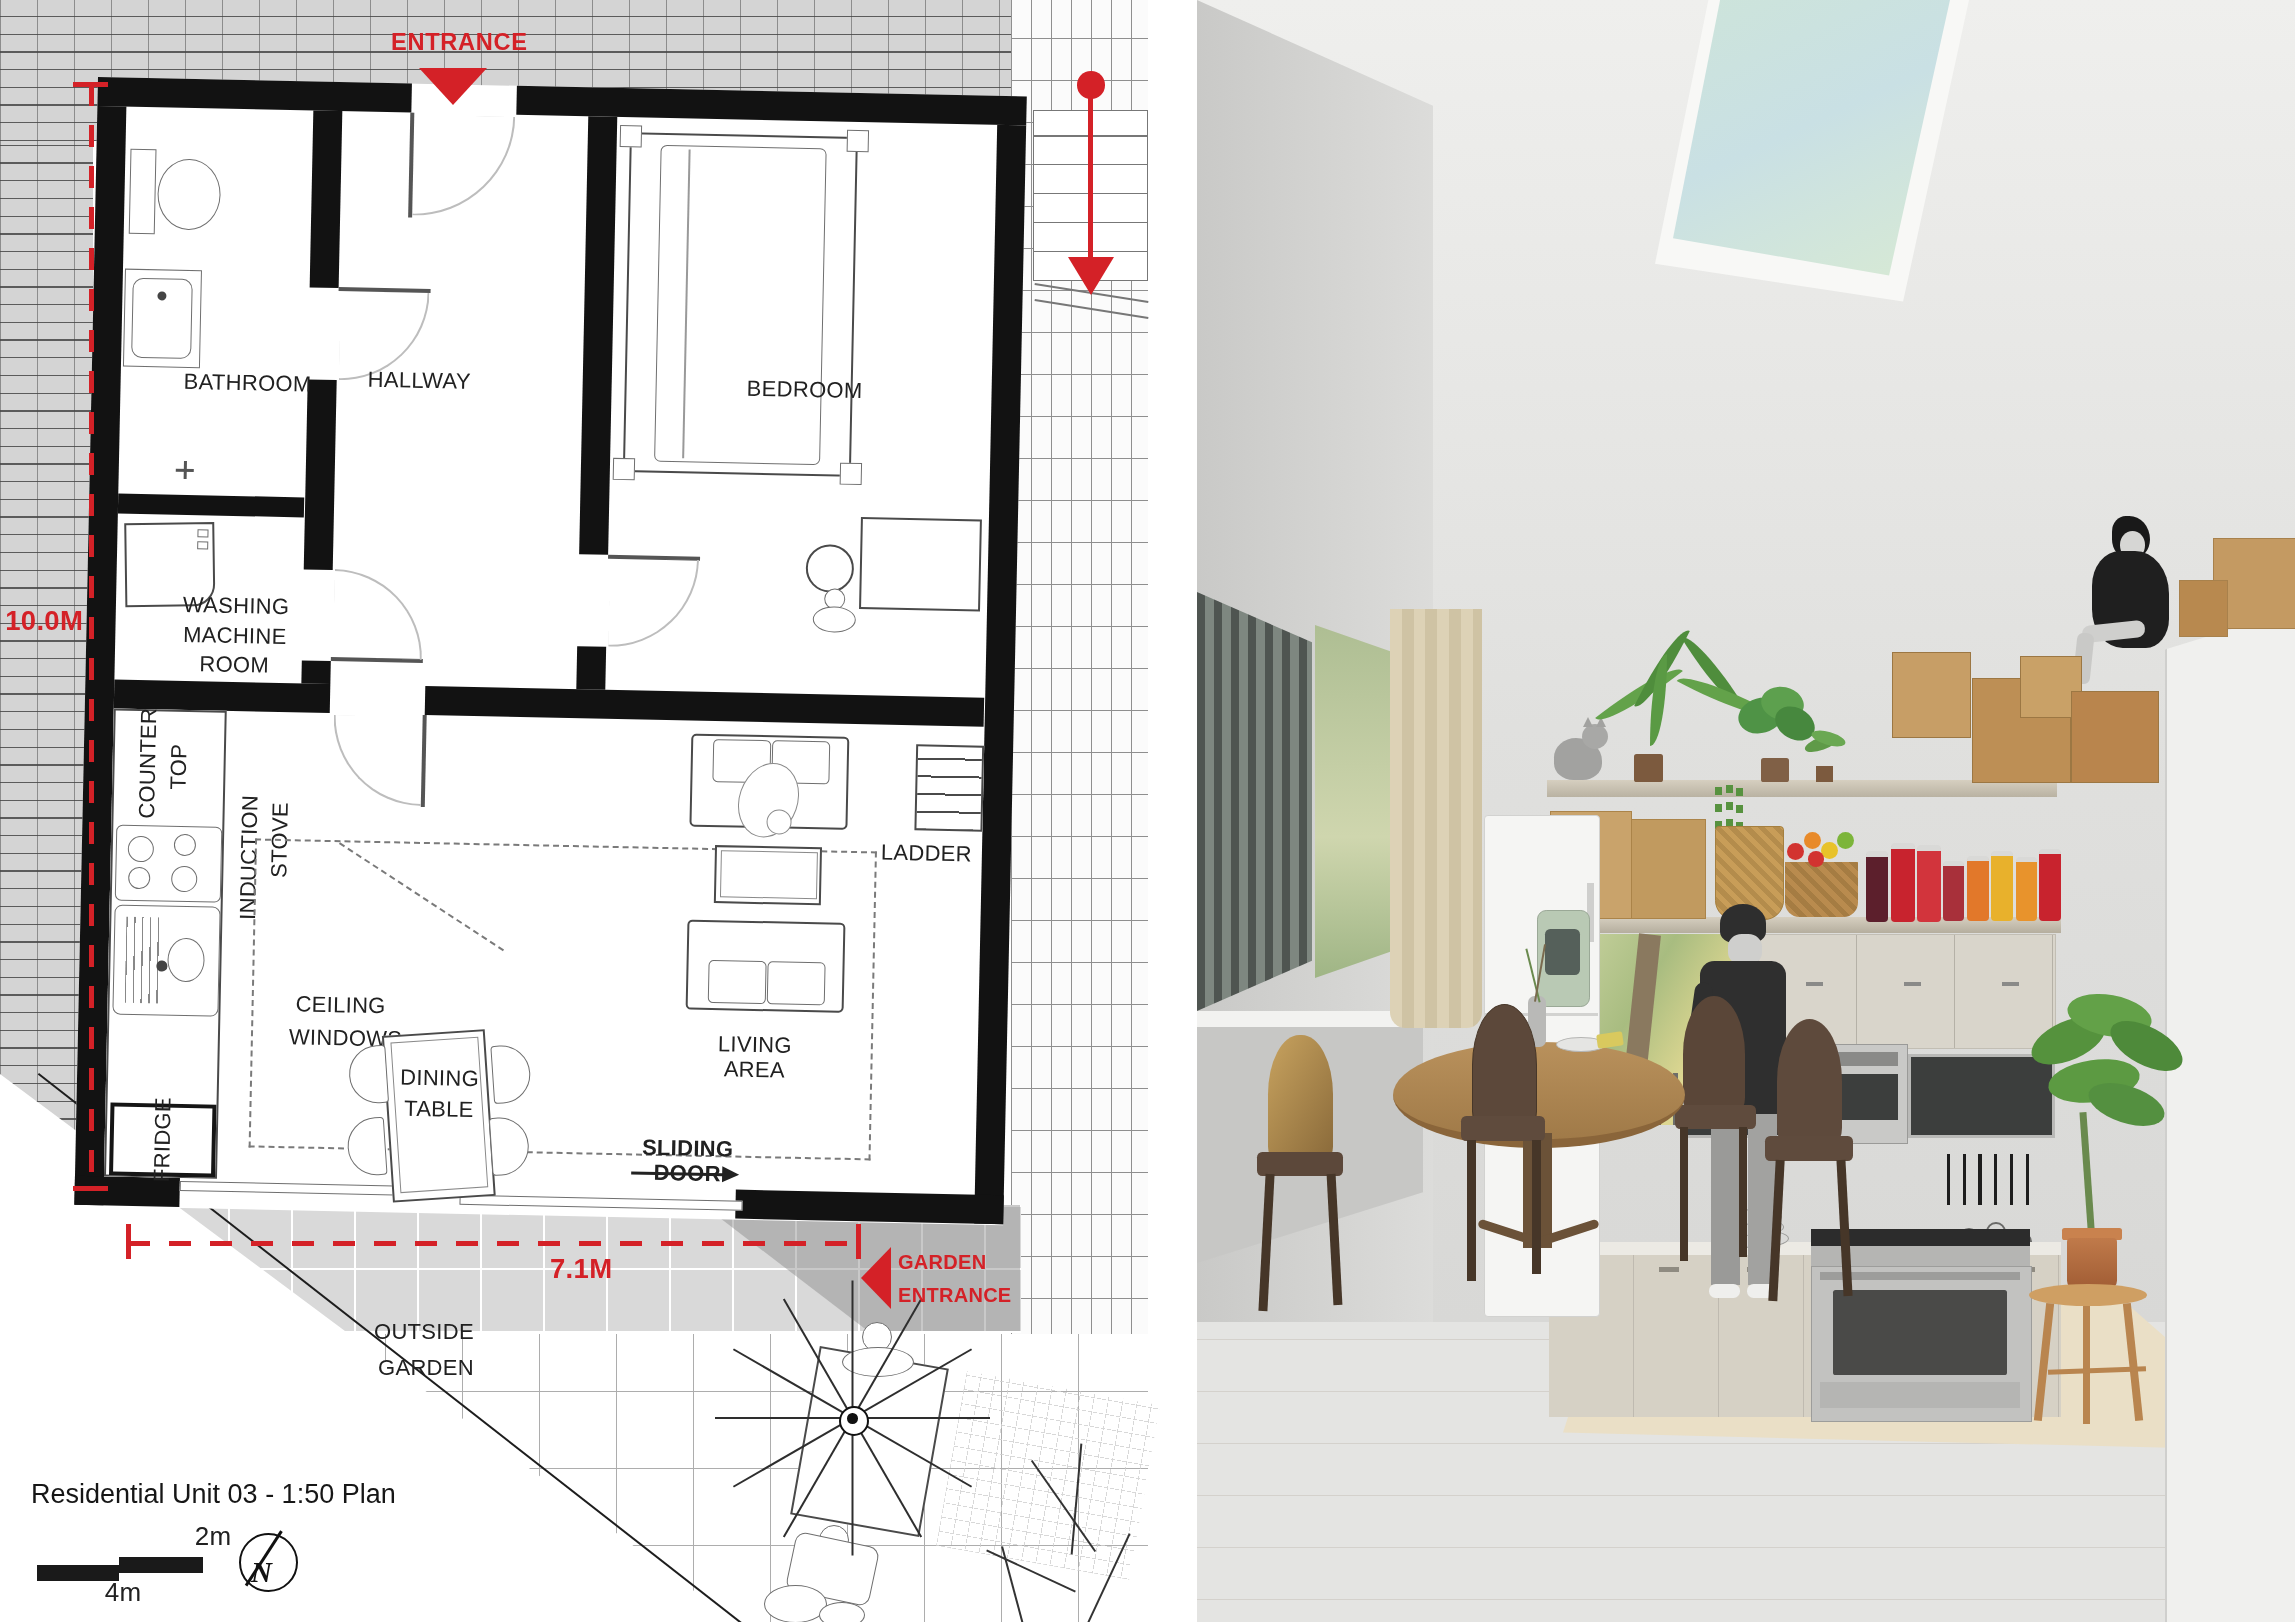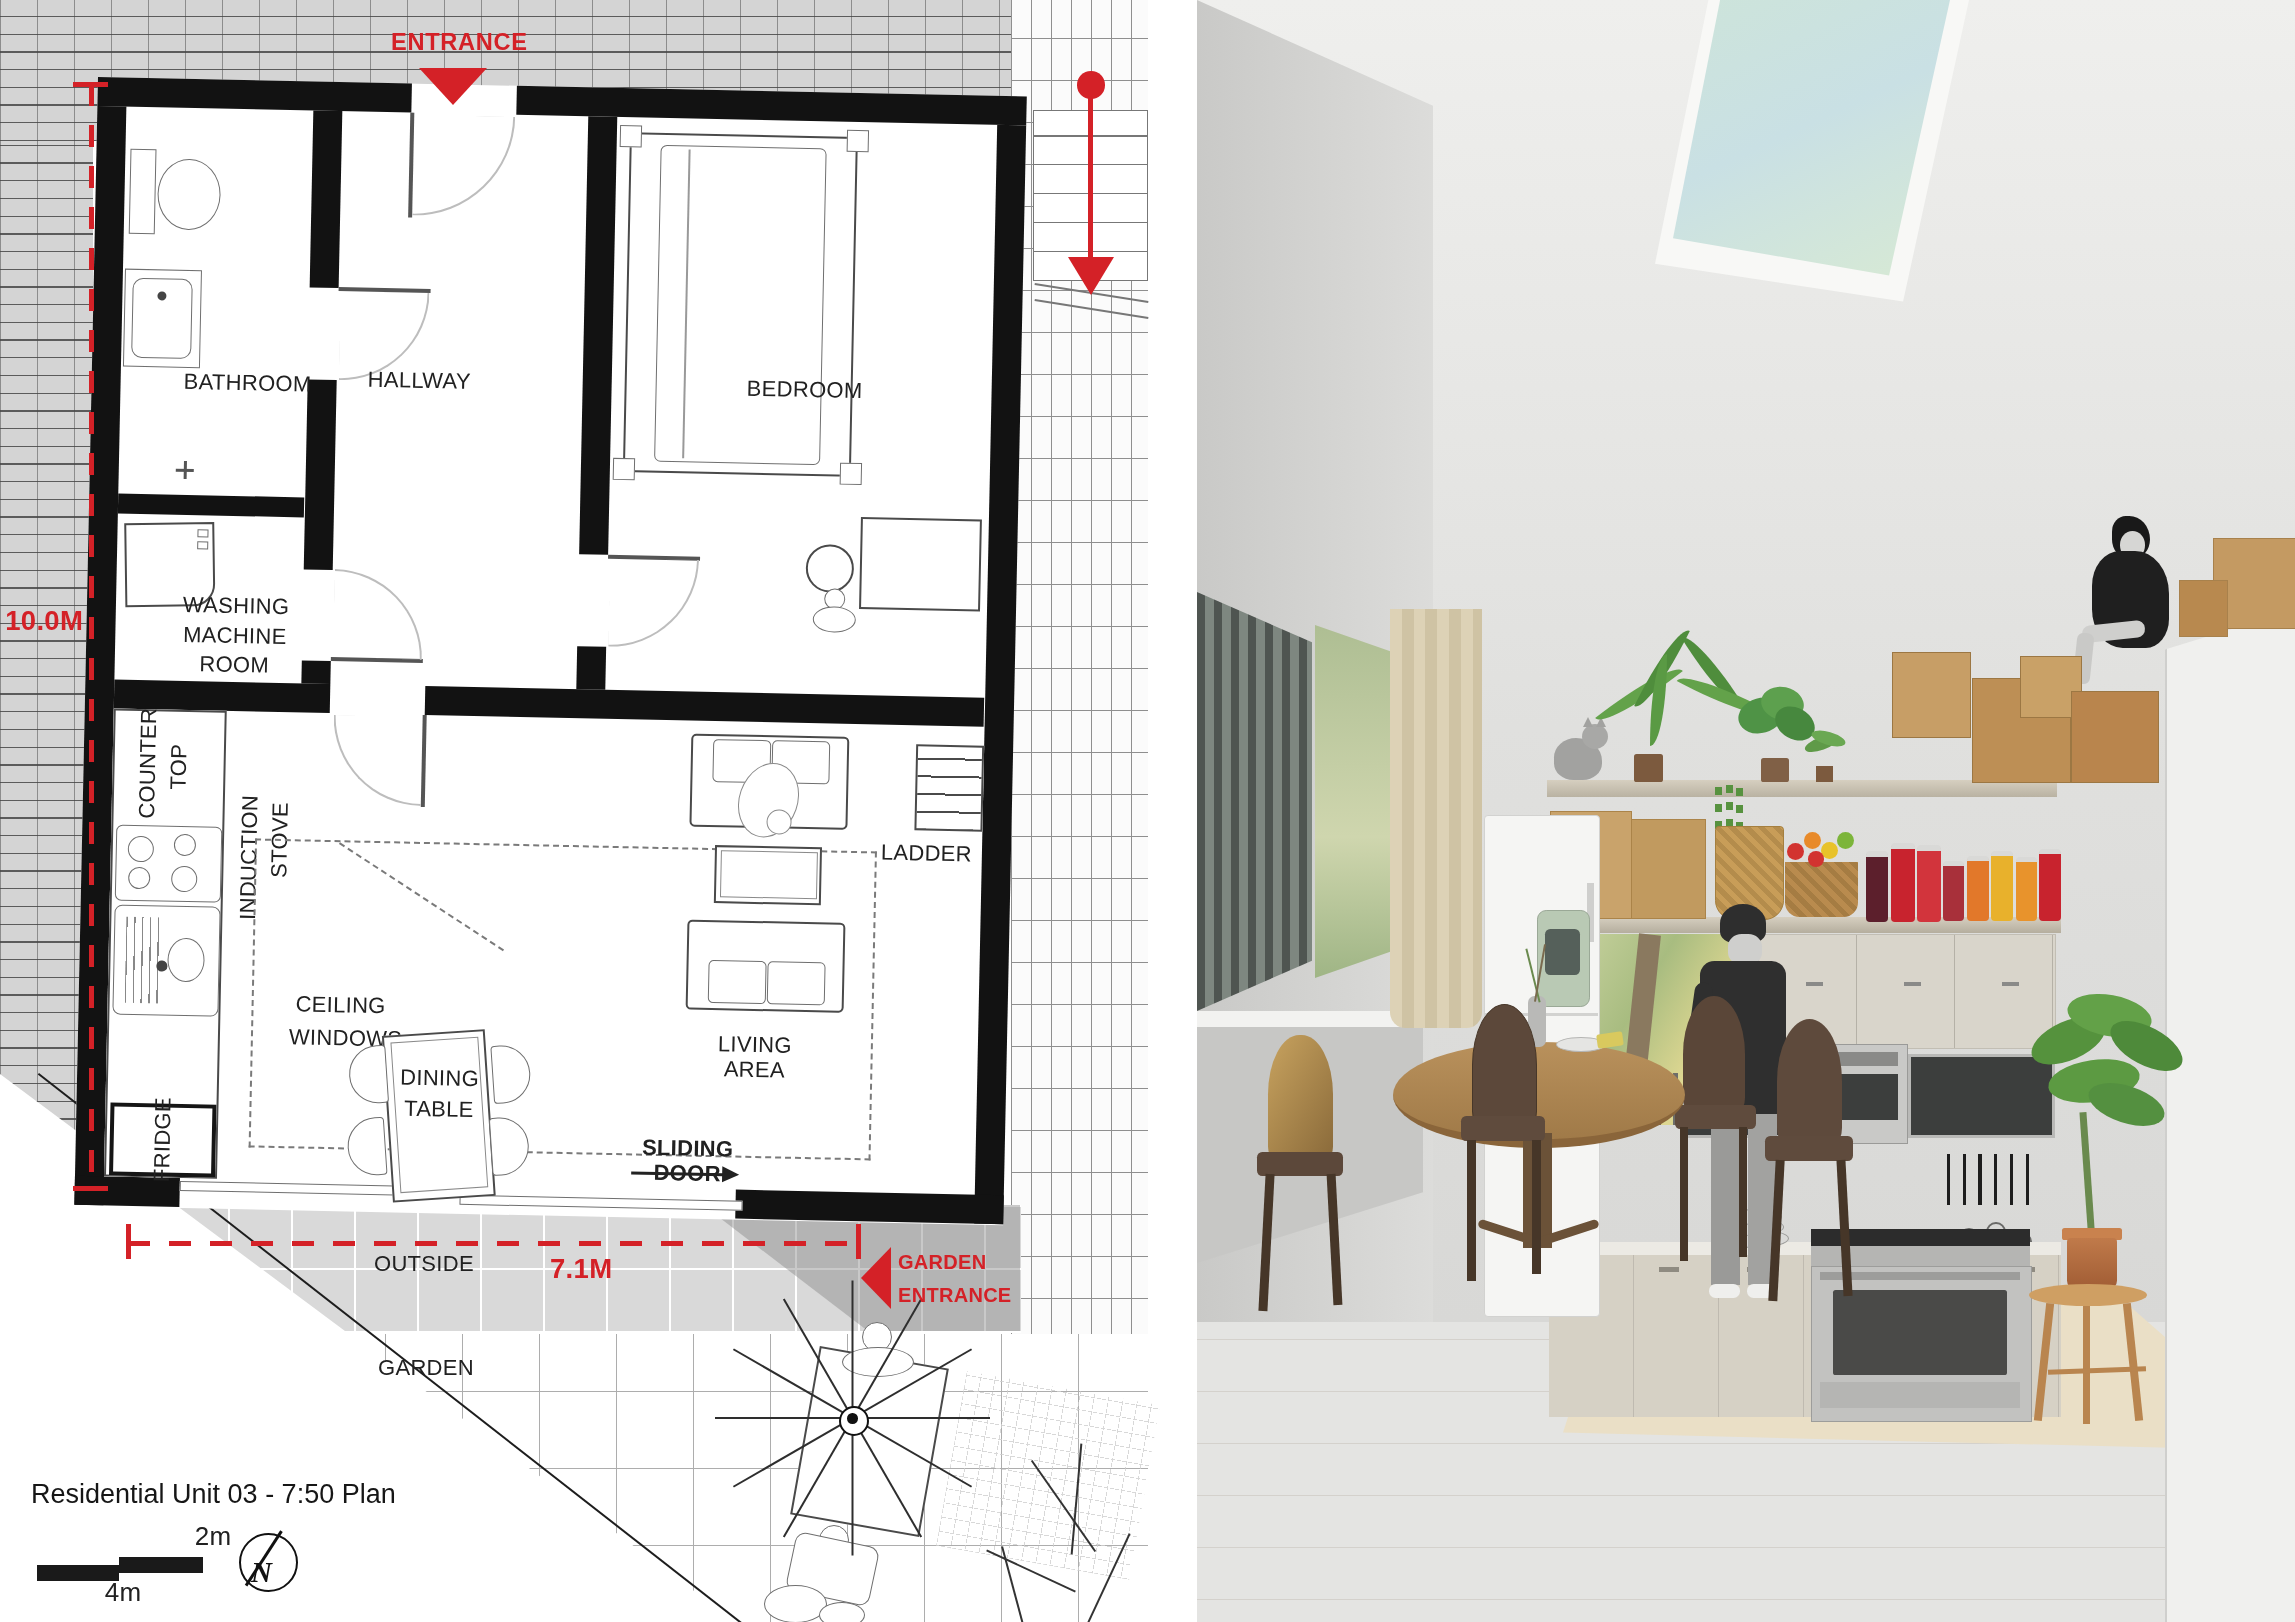--- a/index.html
+++ b/index.html
@@ -204,24 +204,24 @@
 
     <div class="abs rdashH" style="left:128px;top:1241px;width:733px;height:4.6px;"></div>
     <div class="abs rsolid" style="left:126px;top:1224px;width:4.6px;height:35px;"></div>
     <div class="abs rsolid" style="left:856px;top:1224px;width:4.6px;height:35px;"></div>
     <div class="abs lbl red" style="left:550px;top:1254px;width:79px;font-size:27.5px;text-align:left;">7.1M</div>
 
     <div class="abs" style="left:861px;top:1247px;width:0;height:0;border-top:31px solid transparent;border-bottom:31px solid transparent;border-right:30px solid #d42127;"></div>
     <div class="abs lbl red" style="left:898px;top:1251px;width:131px;font-size:20px;text-align:left;">GARDEN</div>
     <div class="abs lbl red" style="left:898px;top:1284px;width:144px;font-size:20px;text-align:left;">ENTRANCE</div>
 
-    <div class="abs lbl" style="left:374px;top:1252px;width:98px;">OUTSIDE</div>
+    <div class="abs lbl" style="left:374px;top:1320px;width:98px;">OUTSIDE</div>
     <div class="abs lbl" style="left:378px;top:1356px;width:92px;">GARDEN</div>
 
-    <div class="abs" style="left:31px;top:1479px;width:445px;font-size:27px;color:#161616;">Residential Unit 03 - 7:50 Plan</div>
+    <div class="abs" style="left:31px;top:1479px;width:445px;font-size:27px;color:#161616;">Residential Unit 03 - 1:50 Plan</div>
     <div class="abs" style="left:37px;top:1565px;width:82px;height:15.7px;background:#1a1a1a;"></div>
     <div class="abs" style="left:119px;top:1557px;width:84px;height:15.7px;background:#1a1a1a;"></div>
     <div class="abs lbl" style="left:187px;top:1522px;width:52px;font-size:26px;">2m</div>
     <div class="abs lbl" style="left:97px;top:1578px;width:52px;font-size:26px;">4m</div>
     <div class="abs" style="left:239px;top:1533px;width:55px;height:55px;border:2.6px solid #111;border-radius:50%;background:#fff;"></div>
     <div class="abs" style="left:280px;top:1531px;width:2.6px;height:65px;background:#111;transform:rotate(33deg);transform-origin:top center;"></div>
     <div class="abs" style="left:247px;top:1556px;width:29px;font:italic bold 29px 'Liberation Serif',serif;color:#111;text-align:center;">N</div>
   </div>
 
   <div class="abs" style="left:1197px;top:0;width:1098px;height:1623px;background:#e4e4e2;overflow:hidden;">

